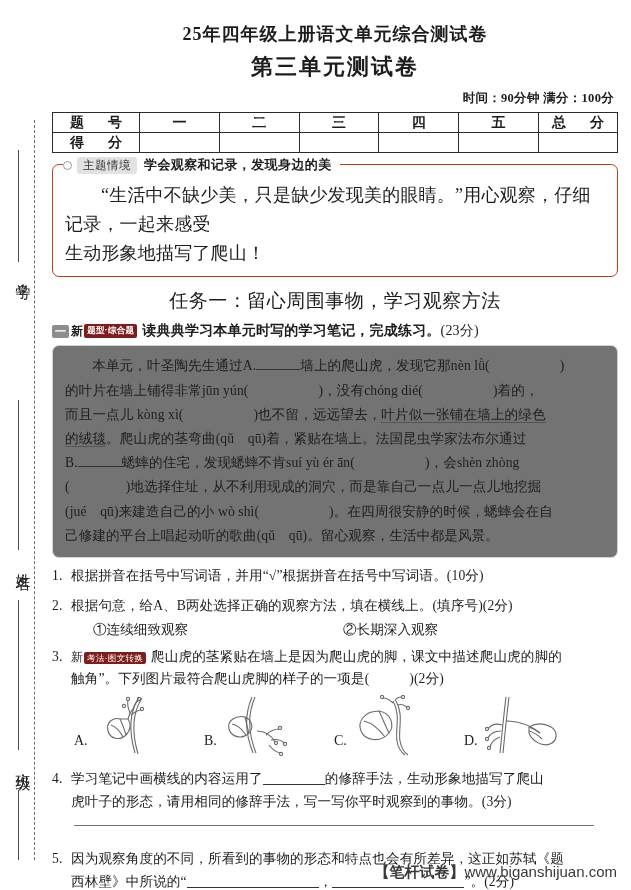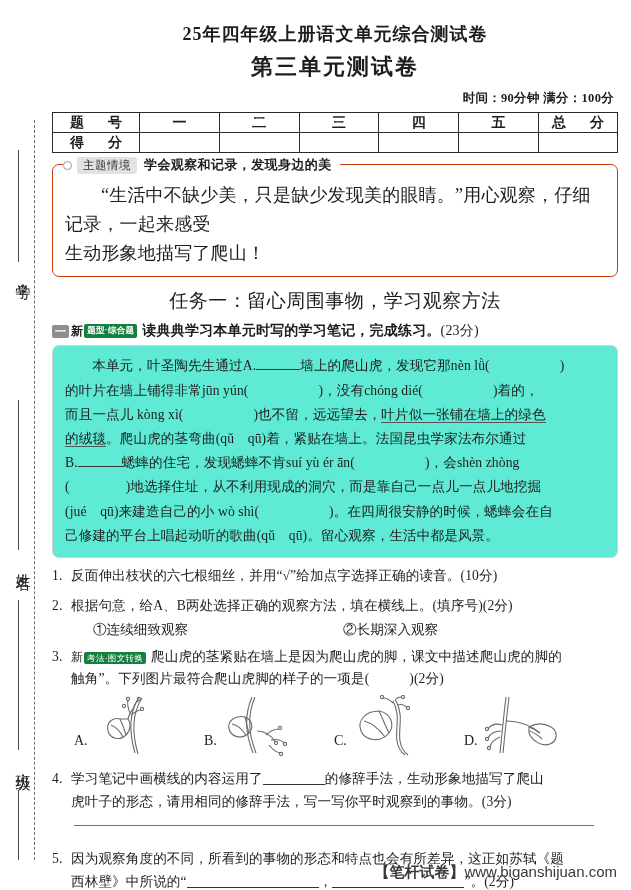--- a/index.html
+++ b/index.html
@@ -180,39 +180,39 @@
     text-align: center;
     border-radius: 2px;
     margin-right: 2px;
     font-family: "Liberation Sans", sans-serif;
   }
   .label-new {
     font-size: 12px;
     margin-right: 1px;
   }
   .badge-gray {
-    background: #15803d;
+    background: #7f1d1d;
     color: #fff;
     font-size: 8.5px;
     padding: 1px 3px;
     border-radius: 2px;
     margin-right: 5px;
     letter-spacing: 0.3px;
     font-family: "Liberation Sans", sans-serif;
     white-space: nowrap;
   }
   .q-head-text { font-weight: bold; }
   .pts { font-weight: normal; }
 
   
   .note-card {
     margin-top: 5px;
     border: 1px solid #d2d2d2;
     border-radius: 7px;
-    background: #5eead4;
+    background: #737373;
     padding: 8px 10px 9px 12px;
     font-size: 13.6px;
     line-height: 1.78;
     letter-spacing: 0.1px;
   }
   .note-card p { margin: 0; }
   .note-card .indent { text-indent: 2em; }
   .blank-line {
     display: inline-block;
     border-bottom: 1px solid #333;
@@ -379,21 +379,21 @@
     <p>
       <span>(jué　qū)来建造自己的小 wò shì(</span><span class="gap-wide"></span><span>)。在四周很安静的时候，蟋蟀会在自</span>
     </p>
     <p>
       <span>己修建的平台上唱起动听的歌曲(qǔ　qū)。留心观察，生活中都是风景。</span>
     </p>
   </div>
 
   <div class="qitem">
     <span class="qn">1.</span>
-    <span class="qbody">反面伸出枝状的六七根细丝，并用“√”给加点字选择正确的读音。(10分)</span>
+    <span class="qbody">根据拼音在括号中写词语，并用“√”根据拼音在括号中写词语。(10分)</span>
   </div>
 
   <div class="qitem">
     <span class="qn">2.</span>
     <span class="qbody">根据句意，给A、B两处选择正确的观察方法，填在横线上。(填序号)(2分)</span>
   </div>
   <div class="options-row" style="margin-left:41px;">
     <span class="opt">①连续细致观察</span>
     <span class="opt">②长期深入观察</span>
   </div>

